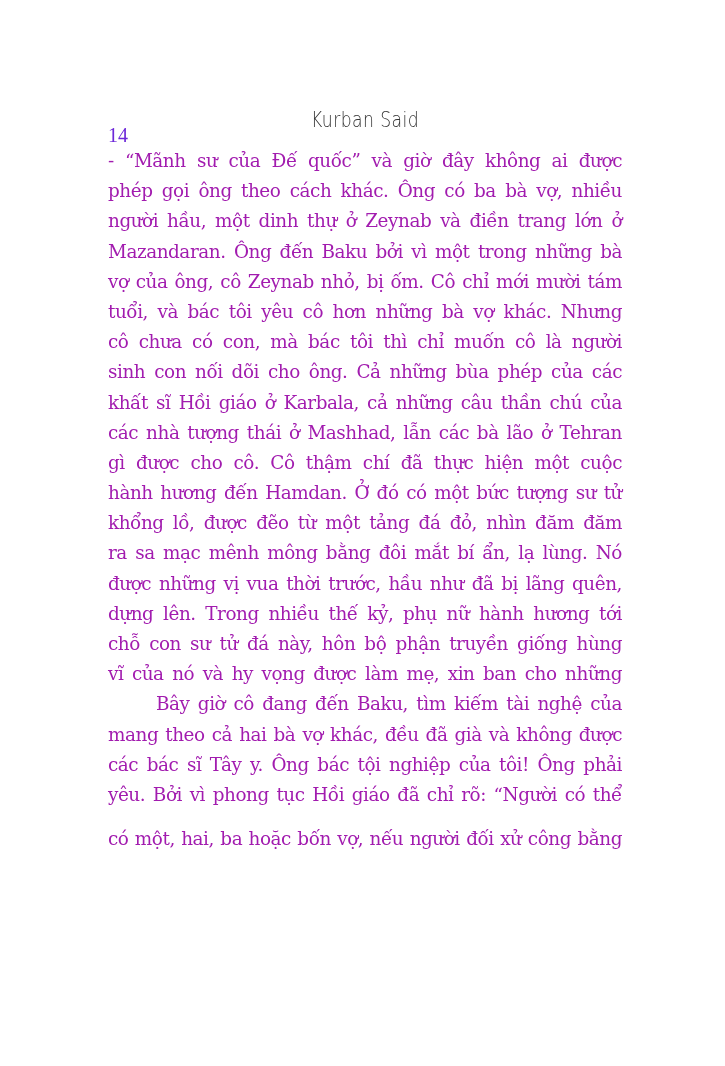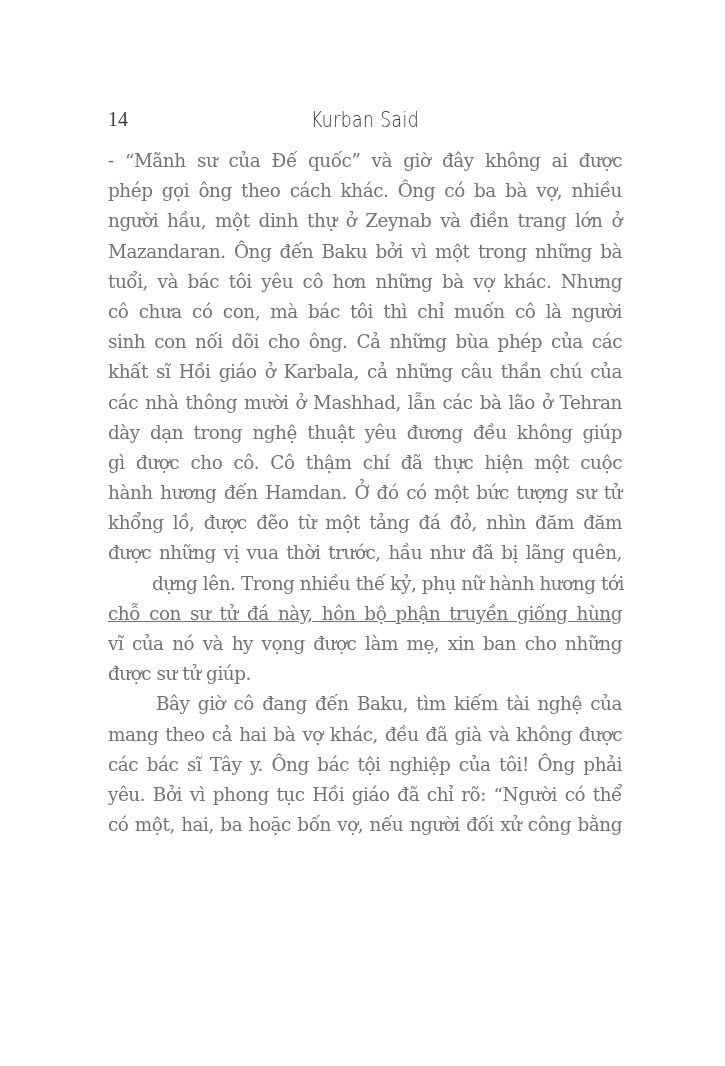--- a/index.html
+++ b/index.html
@@ -1,57 +1,57 @@
 <!DOCTYPE html>
 <html><head>
 <meta charset="utf-8">
 <style>
   html, body { margin: 0; padding: 0; background: #ffffff; }
   body { width: 725px; height: 1066px; position: relative; overflow: hidden; }
   .page { position: absolute; left: 0; top: 0; width: 725px; height: 1066px; background: #fff; }
   .running-head { position: absolute; top: 108px; left: 108px; width: 514px; height: 30px; }
-  .page-number { position: absolute; left: 0; top: 0; font-family: "Liberation Serif", serif; font-size: 20px; color: #404040; }
+  .page-number { position: absolute; left: 0; top: 16px; font-family: "Liberation Serif", serif; font-size: 20px; color: #6d28d9; }
   .book-title { position: absolute; left: 0; right: 0; top: 0; text-align: center; font-family: "DejaVu Sans", sans-serif; font-weight: 200; font-size: 21px; letter-spacing: 0.5px; color: #333; transform: scaleX(0.82); }
-  .body-text { position: absolute; left: 108px; top: 146px; width: 514px; font-family: "DejaVu Serif", serif; font-size: 18.4px; line-height: 30.2px; color: #737373; }
+  .body-text { position: absolute; left: 108px; top: 146px; width: 514px; font-family: "DejaVu Serif", serif; font-size: 18.4px; line-height: 30.2px; color: #a21caf; }
   .line { display: block; text-align: justify; text-align-last: justify; white-space: nowrap; height: 30.2px; }
   .line.last { text-align-last: left; }
   .line.indent { padding-left: 48px; }
   .body-text .line { letter-spacing: -0.45px; word-spacing: 0px; }
 </style>
 </head>
 <body>
 
 <div class="page">
   <div class="running-head">
     <span class="page-number">14</span>
     <div class="book-title">Kurban Said</div>
   </div>
 
   <div class="body-text">
     <div>
       <span class="line" style="white-space: nowrap;">- “Mãnh sư của Đế quốc” và giờ đây không ai được</span>
       <span class="line" style="white-space: nowrap;">phép gọi ông theo cách khác. Ông có ba bà vợ, nhiều</span>
       <span class="line" style="white-space: nowrap;">người hầu, một dinh thự ở Zeynab và điền trang lớn ở</span>
       <span class="line" style="white-space: nowrap;">Mazandaran. Ông đến Baku bởi vì một trong những bà</span>
+      <span class="line" style="white-space: nowrap;">vợ của ông, cô Zeynab nhỏ, bị ốm. Cô chỉ mới mười tám</span>
       <span class="line" style="white-space: nowrap;">tuổi, và bác tôi yêu cô hơn những bà vợ khác. Nhưng</span>
       <span class="line" style="white-space: nowrap;">cô chưa có con, mà bác tôi thì chỉ muốn cô là người</span>
       <span class="line" style="white-space: nowrap;">sinh con nối dõi cho ông. Cả những bùa phép của các</span>
       <span class="line" style="white-space: nowrap;">khất sĩ Hồi giáo ở Karbala, cả những câu thần chú của</span>
-      <span class="line" style="white-space: nowrap;">các nhà thông mười ở Mashhad, lẫn các bà lão ở Tehran</span>
-      <span class="line" style="white-space: nowrap;">dày dạn trong nghệ thuật yêu đương đều không giúp</span>
+      <span class="line" style="white-space: nowrap;">các nhà tượng thái ở Mashhad, lẫn các bà lão ở Tehran</span>
       <span class="line" style="white-space: nowrap;">gì được cho cô. Cô thậm chí đã thực hiện một cuộc</span>
       <span class="line" style="white-space: nowrap;">hành hương đến Hamdan. Ở đó có một bức tượng sư tử</span>
       <span class="line" style="white-space: nowrap;">khổng lồ, được đẽo từ một tảng đá đỏ, nhìn đăm đăm</span>
+      <span class="line" style="white-space: nowrap;">ra sa mạc mênh mông bằng đôi mắt bí ẩn, lạ lùng. Nó</span>
       <span class="line" style="white-space: nowrap;">được những vị vua thời trước, hầu như đã bị lãng quên,</span>
-      <span class="line" style="white-space: nowrap; margin-left: 44px;">dựng lên. Trong nhiều thế kỷ, phụ nữ hành hương tới</span>
-      <span class="line" style="white-space: nowrap; text-decoration: underline;">chỗ con sư tử đá này, hôn bộ phận truyền giống hùng</span>
+      <span class="line" style="white-space: nowrap;">dựng lên. Trong nhiều thế kỷ, phụ nữ hành hương tới</span>
+      <span class="line" style="white-space: nowrap;">chỗ con sư tử đá này, hôn bộ phận truyền giống hùng</span>
       <span class="line" style="white-space: nowrap;">vĩ của nó và hy vọng được làm mẹ, xin ban cho những</span>
-      <span class="line last" style="white-space: nowrap;">được sư tử giúp.</span>
     </div>
     <div>
       <span class="line indent" style="white-space: nowrap;">Bây giờ cô đang đến Baku, tìm kiếm tài nghệ của</span>
       <span class="line" style="white-space: nowrap;">mang theo cả hai bà vợ khác, đều đã già và không được</span>
       <span class="line" style="white-space: nowrap;">các bác sĩ Tây y. Ông bác tội nghiệp của tôi! Ông phải</span>
       <span class="line" style="white-space: nowrap;">yêu. Bởi vì phong tục Hồi giáo đã chỉ rõ: “Người có thể</span>
-      <span class="line" style="white-space: nowrap;">có một, hai, ba hoặc bốn vợ, nếu người đối xử công bằng</span>
+      <span class="line" style="white-space: nowrap; margin-top: 14px;">có một, hai, ba hoặc bốn vợ, nếu người đối xử công bằng</span>
     </div>
   </div>
 </div>
 
 </body></html>

